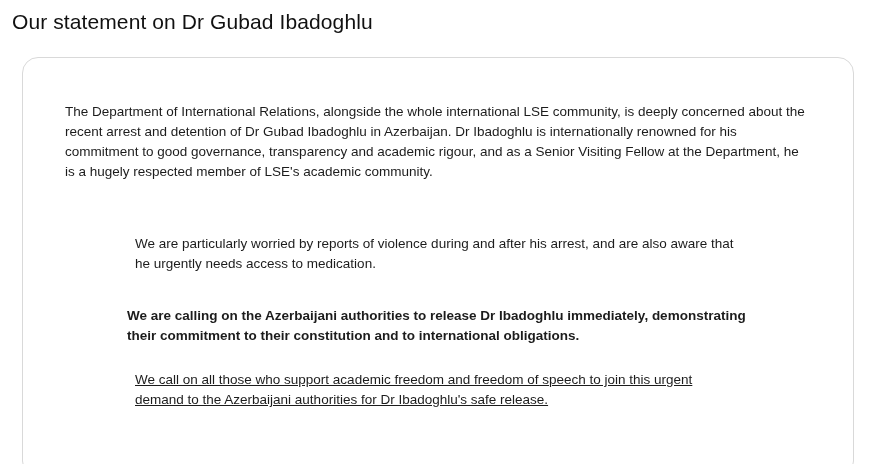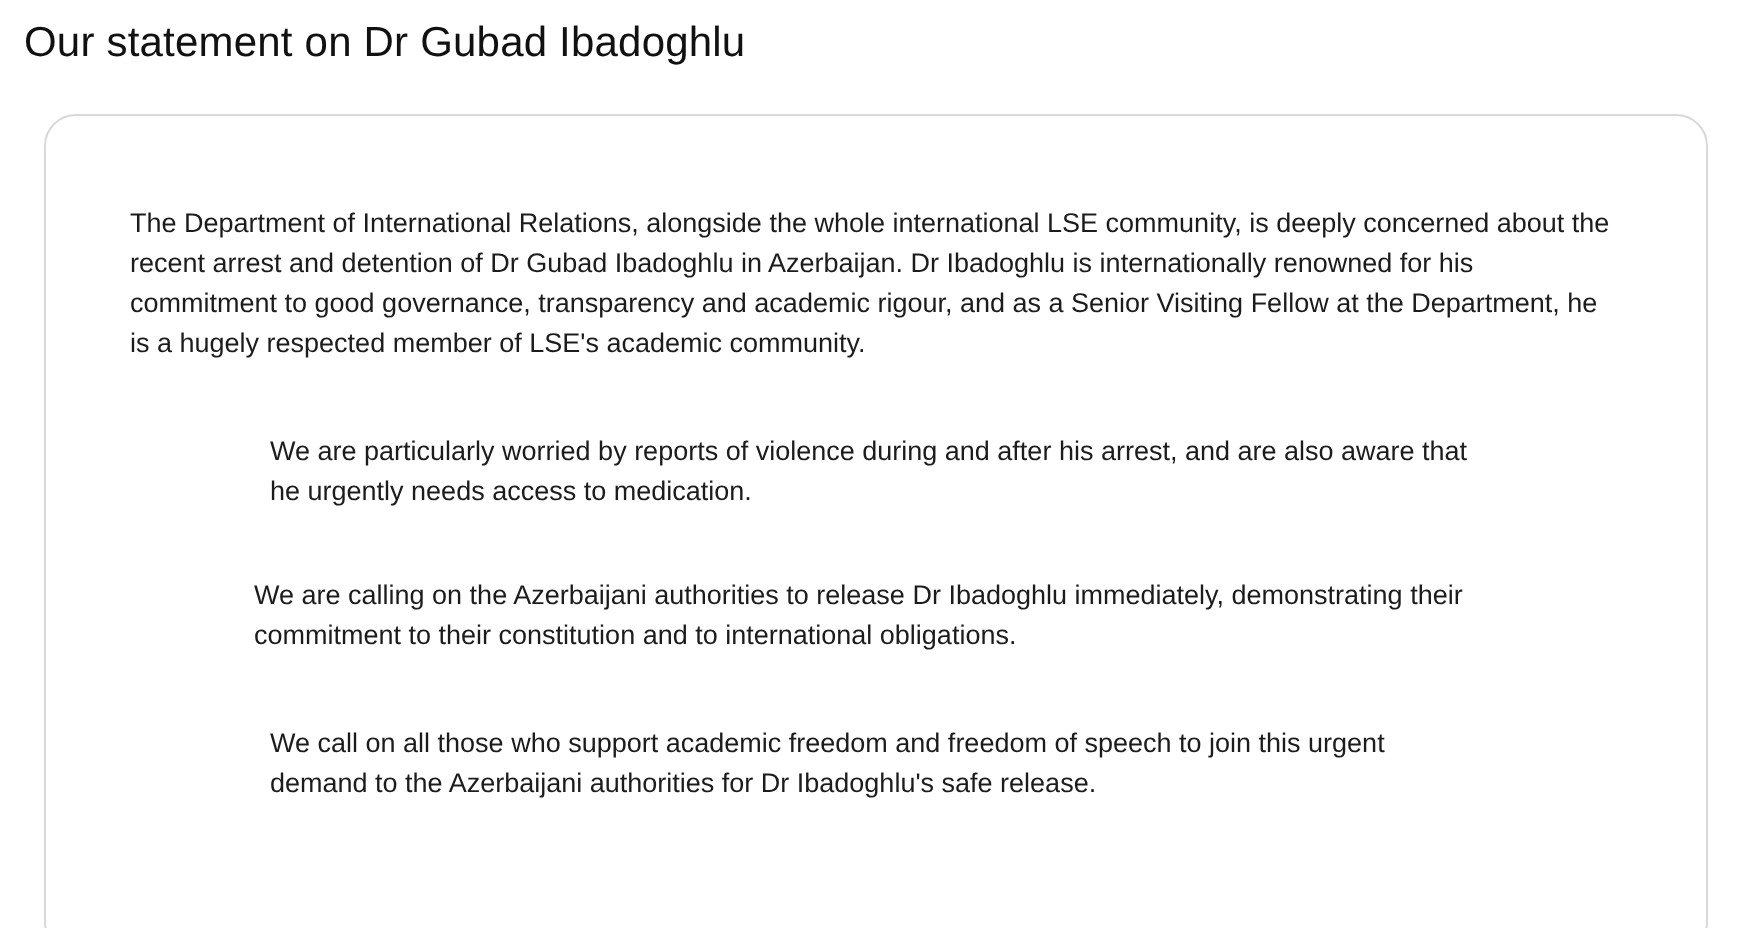--- a/index.html
+++ b/index.html
@@ -55,30 +55,32 @@
     margin: 0 0 26px 0;
     padding: 0 14px;
   }
   .para:last-child {
     margin-bottom: 0;
   }
   .para.p1 {
     padding: 0 6px;
   }
   .para.p2 {
-    margin-top: 34px;
+    margin-top: 52px;
     margin-bottom: 32px;
     padding: 0 76px;
   }
   .para.p3 {
-    margin-bottom: 34px;
+    margin-bottom: 24px;
     padding: 0 68px;
+    font-weight: bold;
   }
   .para.p4 {
     padding: 0 76px;
+    text-decoration: underline;
   }
   .para .line {
     display: block;
   }
 </style>
 </head>
 <body>
 
 <div class="page">
 

